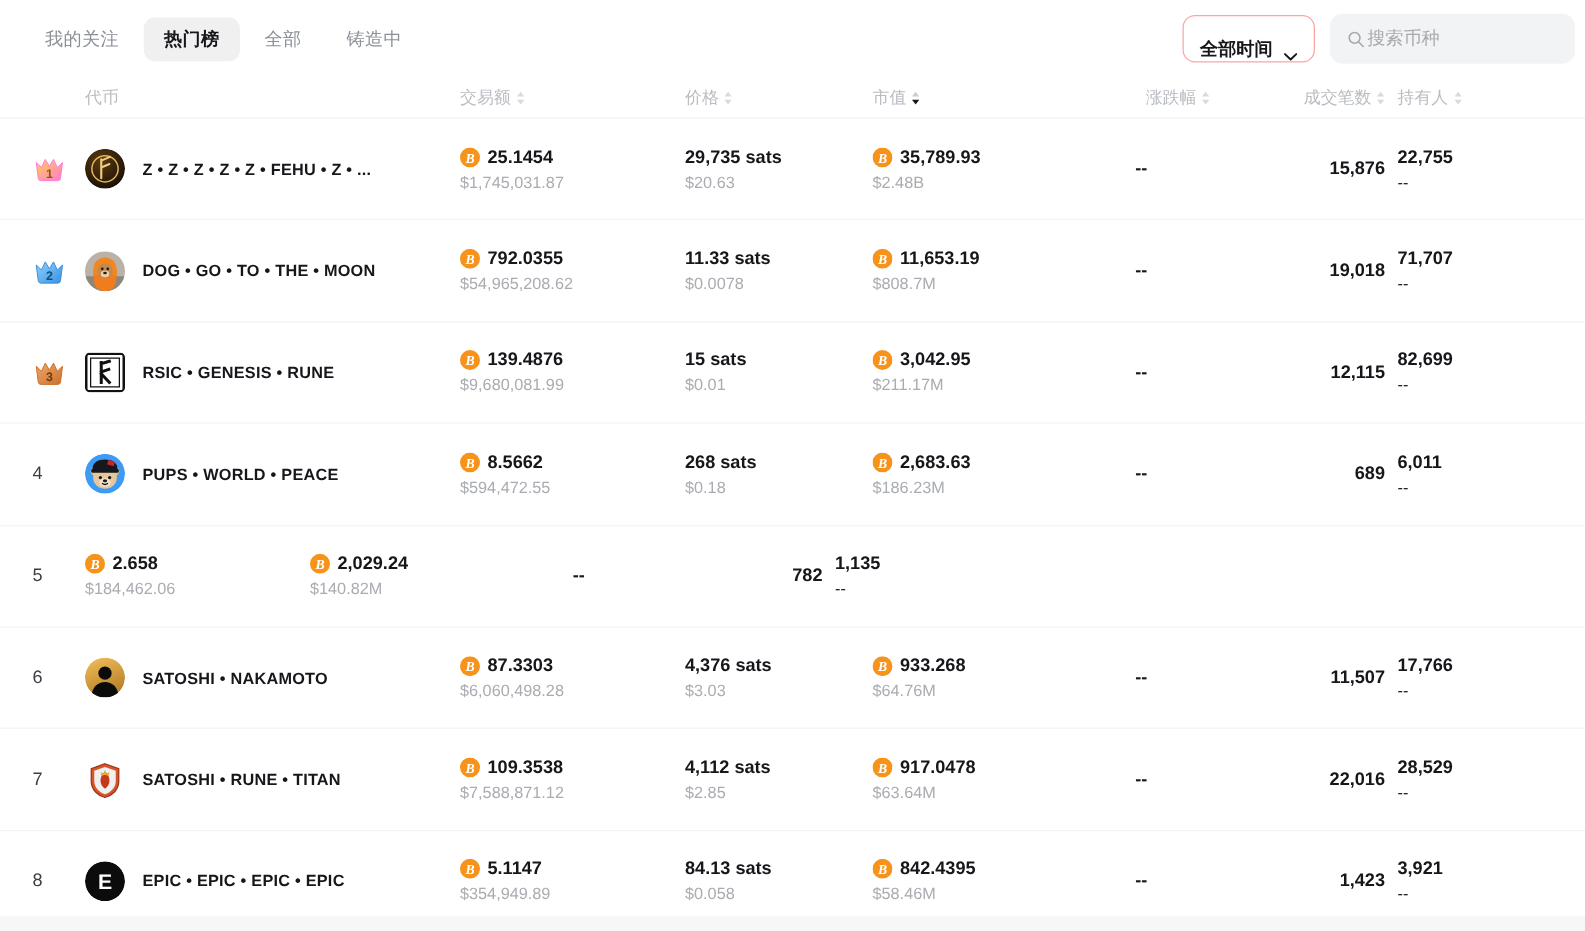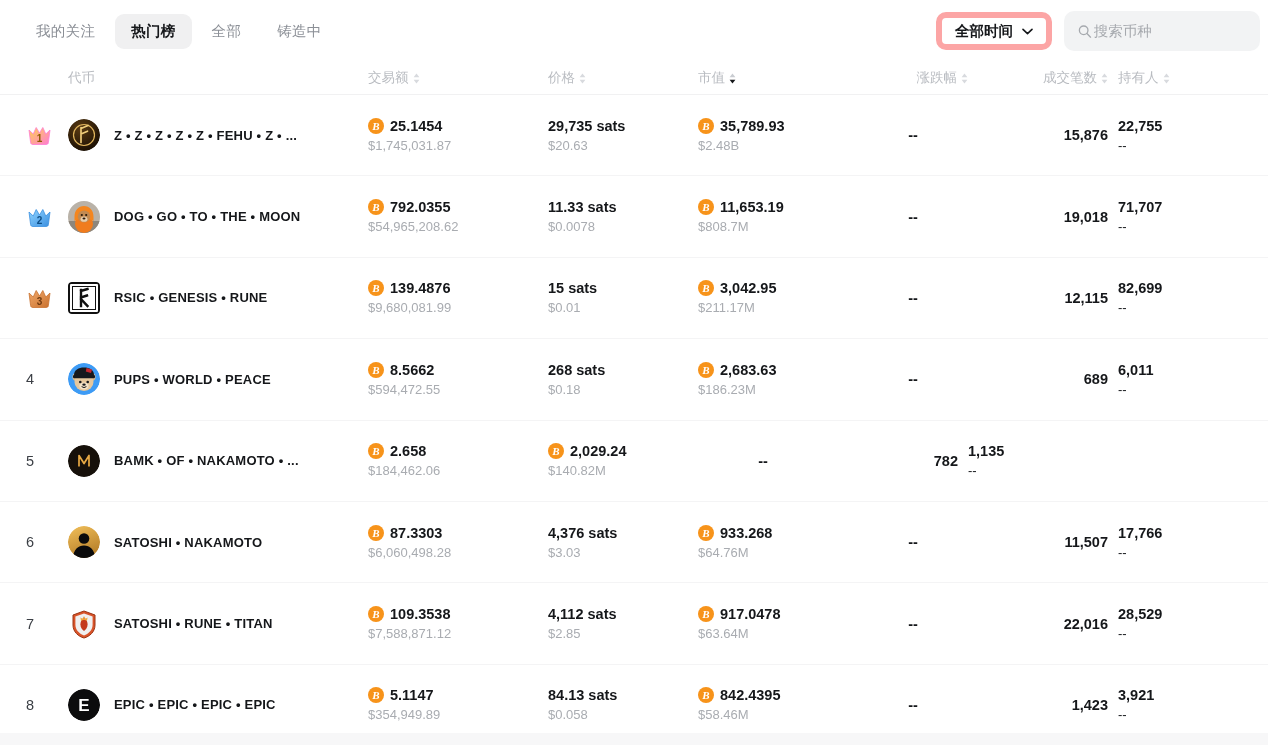--- a/index.html
+++ b/index.html
@@ -35,22 +35,22 @@
     color: #15171a;
     font-weight: 700;
     padding-left: 16px;
   }
   .topright {
     position: absolute;
     right: 8px; top: 0; height: 62px;
     display: flex; align-items: center; gap: 12px;
   }
   .timefilter {
-    display: flex; align-items: center; gap: 9px;
-    border: 6px solid #fca5a5;
+    display: flex; align-items: flex-end; gap: 9px;
+    border: 1px solid #fca5a5;
     border-radius: 10px;
     height: 38px;
     padding: 0 13px;
     font-size: 14.5px;
     font-weight: 700;
     color: #15171a;
     background: #fff;
     cursor: pointer;
     white-space: nowrap;
   }
@@ -525,29 +525,20 @@
         <span class="num-right">6,011</span>
         <span class="dash-sub">--</span>
       </div>
     </div>
       </div>
       <div class="row">
     <div class="c-rank rank-cell">
       <span class="rank-num">5</span>
     </div>
 
-    <div class="c-token token-cell">
-      <span class="avatar">
-        <svg viewBox="0 0 32 32">
-        <circle cx="16" cy="16" r="16" fill="#16100a"></circle>
-        <path d="M11 21.5 L11 10.5 L16 18.5 L21 10.5 L21 21.5" fill="none" stroke="#e8a944" stroke-width="1.7" stroke-linejoin="round"></path>
-      </svg>
-      </span>
-      <span class="token-name">BAMK • OF • NAKAMOTO • ...</span>
-    </div>
 
     <div class="c-vol">
       <div class="stack">
         <span class="primary">
           <svg class="btc" viewBox="0 0 16 16">
     <circle cx="8" cy="8" r="8" fill="#f7931a"></circle>
     <text x="8" y="12.1" font-family="Liberation Serif, serif" font-size="11" font-style="italic" font-weight="bold" fill="#fff" text-anchor="middle">B</text>
   </svg>
               <span>2.658</span>
         </span>

